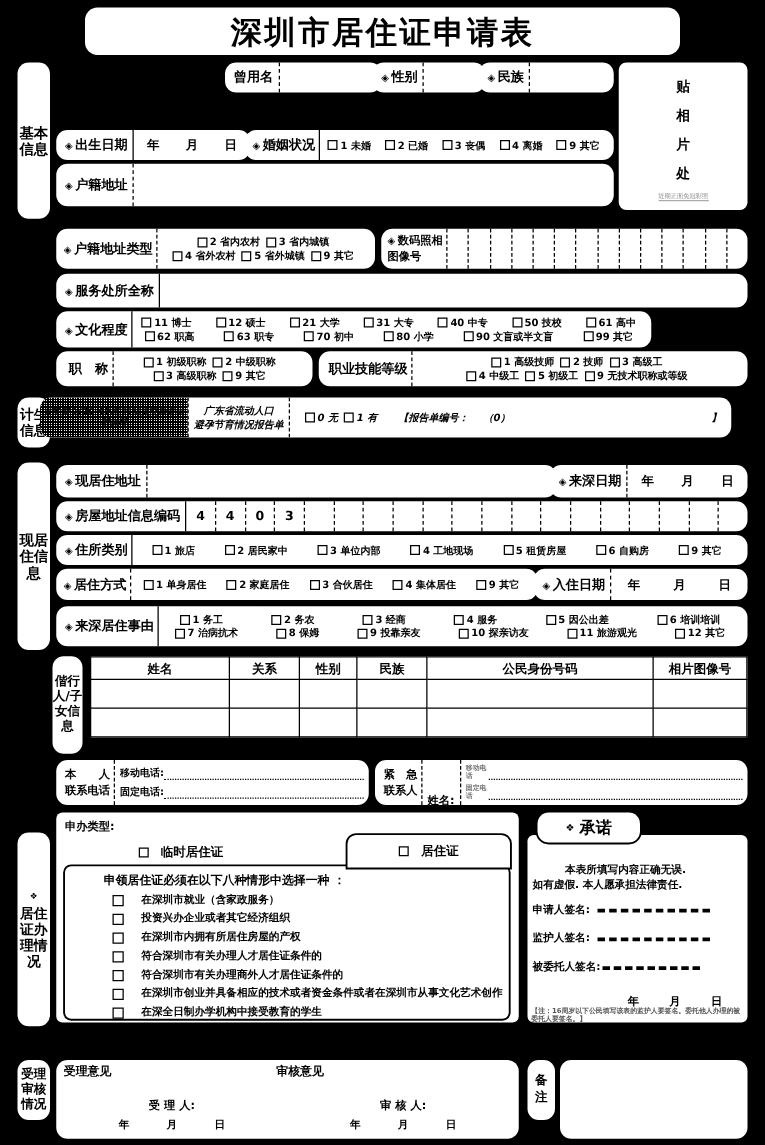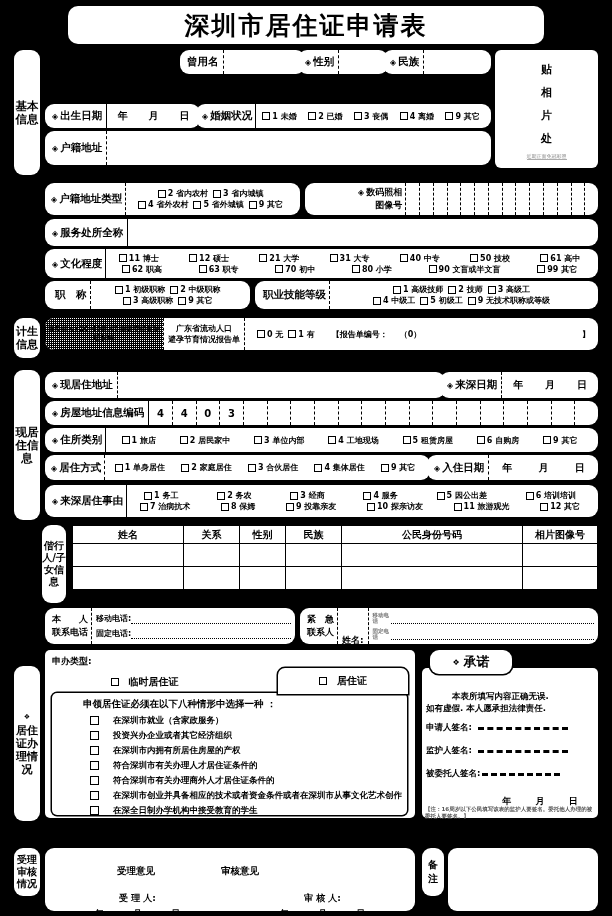--- a/index.html
+++ b/index.html
@@ -184,21 +184,21 @@
             <span>5 省外城镇</span>
           </span>
           <span class="opt">
             <span class="bx"></span>
             <span>9 其它</span>
           </span>
         </div>
     </div>
   </div>
   <div class="w r ctr" style="left:305px;top:183px;width:293px;height:32px;">
-    <div style="padding:0 3px 0 5px;display:flex;flex-direction:column;align-items:flex-end;margin-left:48px;">
+    <div style="padding:0 3px 0 5px;display:flex;flex-direction:column;align-items:flex-start;">
       <span class="lbl9">
         <span class="dia">◈</span><span>数码照相</span>
       </span>
       <span class="lbl9">图像号</span>
     </div>
     <div class="dsep" style="height:100%;"></div>
     <div class="idcells" id="photoCells">
         <i></i>
         <i></i>
         <i></i>
@@ -217,21 +217,21 @@
   </div>
 
   <div class="w r ctr" style="left:45px;top:219px;width:553px;height:27px;">
     <span class="lbl" style="padding:0 4px 0 7px;">
       <span class="dia">◈</span><span>服务处所全称</span>
     </span>
     <div class="ssep" style="height:100%;"></div>
     <div style="flex:1;"></div>
   </div>
 
-  <div class="w r ctr" style="left:45px;top:249px;width:553px;height:29px;justify-content:flex-end;">
+  <div class="w r ctr" style="left:45px;top:249px;width:476px;height:29px;justify-content:flex-end;">
     <span class="lbl" style="padding:0 3px 0 7px;">
       <span class="dia">◈</span><span>文化程度</span>
     </span>
     <div class="ssep" style="height:100%;"></div>
     <div style="flex:1;display:flex;flex-direction:column;justify-content:center;">
       <div class="opts" id="eduOpts1" style="justify-content:space-around;">
           <span class="opt">
             <span class="bx"></span>
             <span>11 博士</span>
           </span>
@@ -347,21 +347,21 @@
             <span>9 无技术职称或等级</span>
           </span>
         </div>
     </div>
   </div>
 
   <div class="vtab" style="left:14px;top:318px;height:40px;font-size:11px;">
     <span>计生信息</span>
   </div>
 
-  <div class="w r ctr" style="left:45px;top:318px;width:553px;height:32px;overflow:hidden;">
+  <div class="w r ctr" style="left:32px;top:318px;width:553px;height:32px;overflow:hidden;font-style:italic;">
     <div class="hatch cc" style="width:118px;height:100%;">
       <span style="font-size:7px;font-weight:bold;line-height:9px;text-align:center;color:#000;
                    display:block;padding:0 2px;">育龄妇女(20-49周岁)须提交婚育证明材料</span>
     </div>
     <div class="dsep" style="height:100%;"></div>
     <div style="display:flex;flex-direction:column;align-items:center;justify-content:center;padding:0 4px;">
       <span class="lbl8">广东省流动人口</span>
       <span class="lbl8">避孕节育情况报告单</span>
     </div>
     <div class="dsep" style="height:100%;"></div>
@@ -729,21 +729,21 @@
     <span>月</span>
     <span>日</span>
   </div>
   <div class="note" style="position:absolute;left:425px;top:806px;width:168px;z-index:4;">【注：16周岁以下公民填写该表的监护人要签名。委托他人办理的被委托人要签名。】</div>
 
   <div class="vtab" style="left:14px;top:848px;height:48px;font-size:10px;line-height:12px;">
     <span>受理审核情况</span>
   </div>
 
   <div class="w r" style="left:45px;top:848px;width:370px;height:63px;">
-    <div style="display:flex;padding:17px 0 0 6px;text-align:center;">
+    <div style="display:flex;padding:3px 0 0 6px;">
       <span style="font-size:9.5px;font-weight:bold;width:170px;">受理意见</span>
       <span style="font-size:9.5px;font-weight:bold;font-family:Liberation Serif, serif;">审核意见</span>
     </div>
     <div style="display:flex;padding:14px 0 0 0;">
       <div style="width:185px;text-align:center;">
         <div style="font-size:9px;font-weight:bold;">受 理 人:</div>
         <div style="display:flex;justify-content:space-around;padding:0 35px;font-size:8.5px;font-weight:bold;margin-top:3px;">
           <span>年</span>
           <span>月</span>
           <span>日</span>

